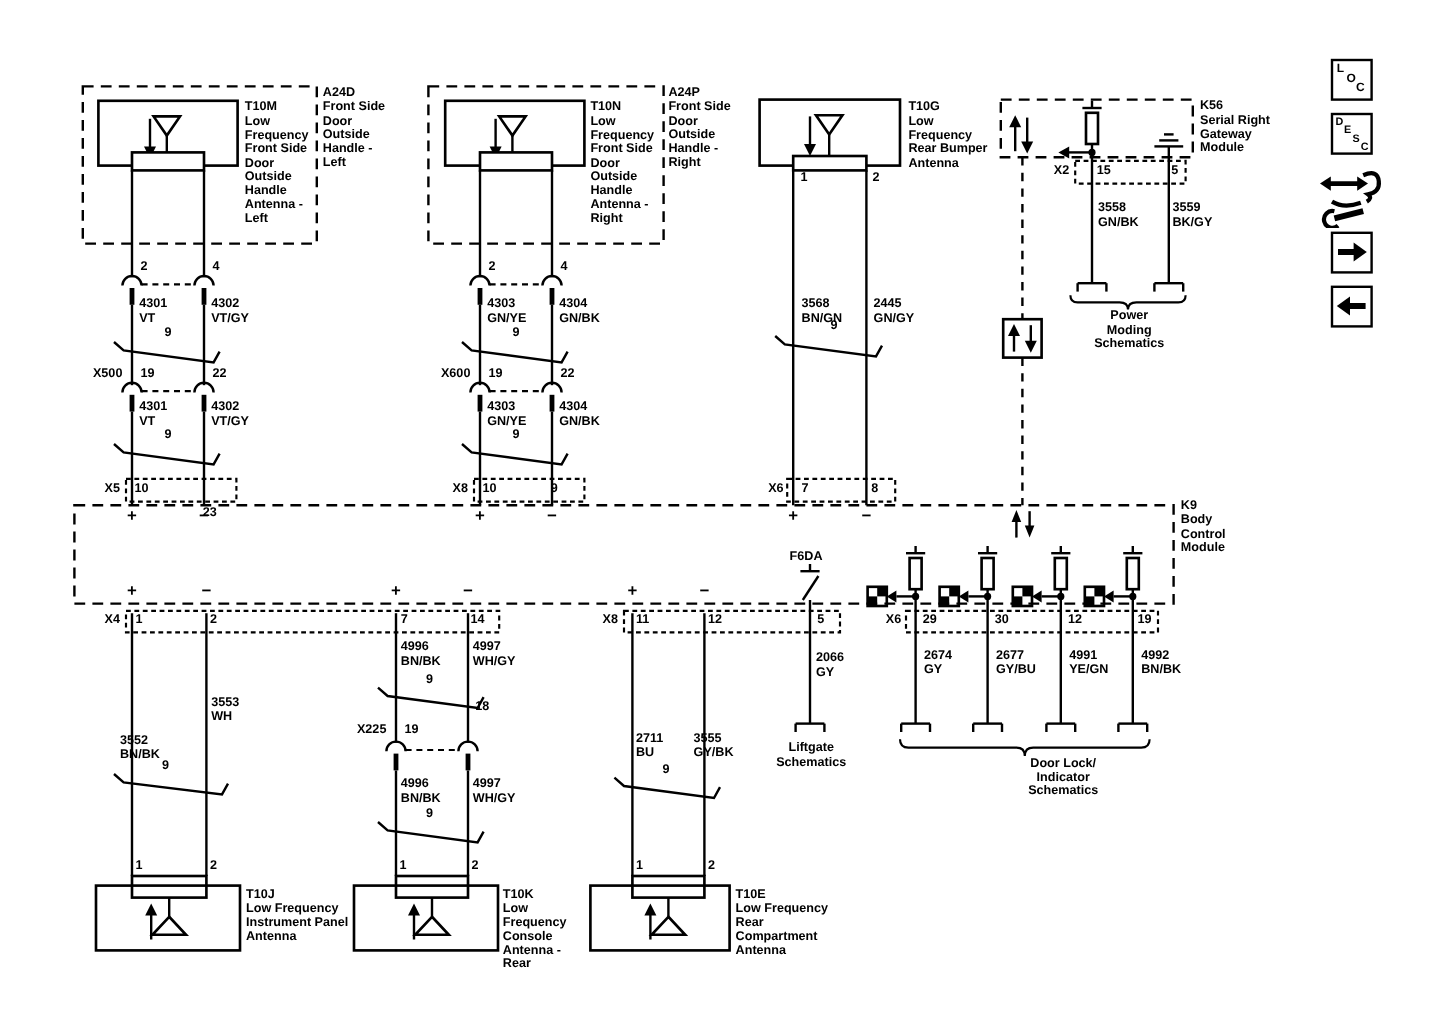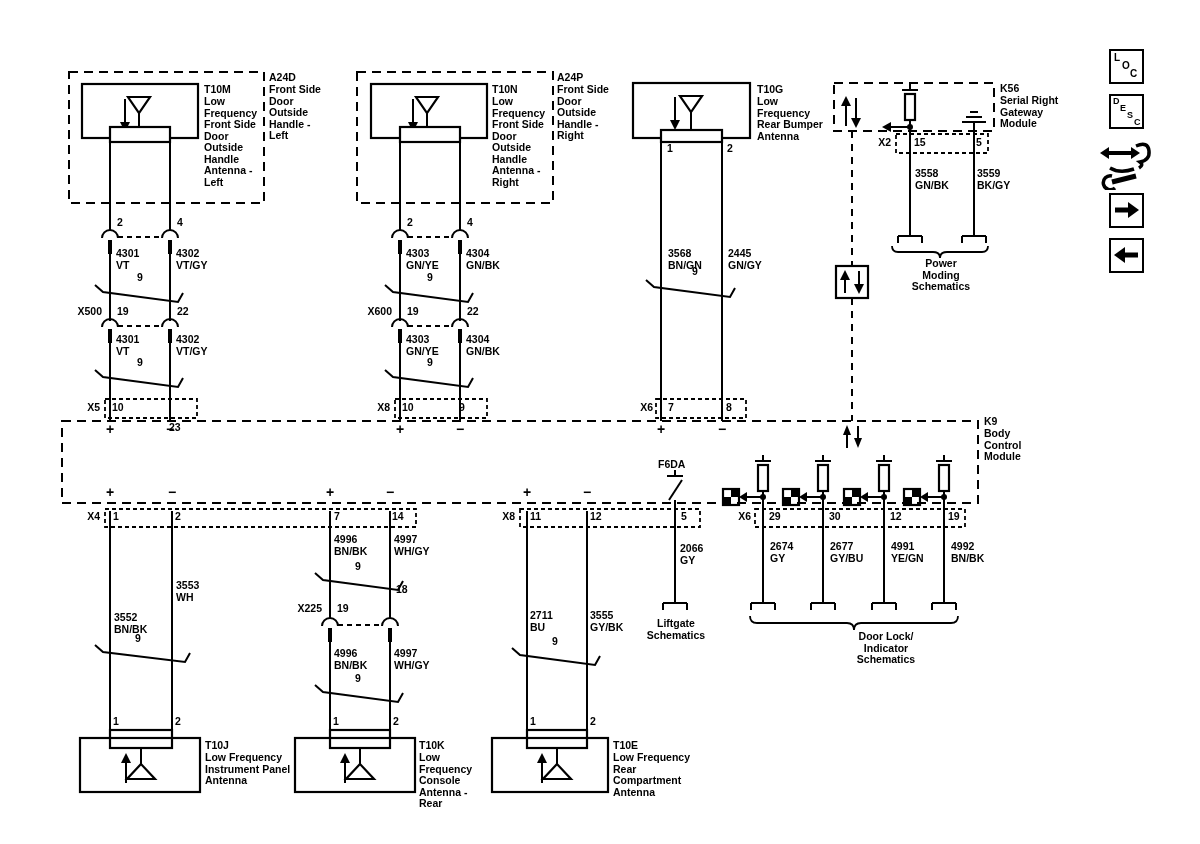--- a/index.html
+++ b/index.html
@@ -395,21 +395,21 @@
 <span class="t" style="left:984px;top:416px">K9</span>
 <span class="t" style="left:984px;top:428px">Body
 Control
 Module</span>
 
 <span class="t ctr pol" style="left:110px;top:486px">+</span>
 <span class="t ctr pol" style="left:172px;top:486px">−</span>
 <span class="t rgt" style="left:100px;top:511px">X4</span>
 <span class="t" style="left:113px;top:511px">1</span>
 <span class="t" style="left:175px;top:511px">2</span>
-<span class="t" style="left:114px;top:612px">3552
+<span class="t" style="left:100px;top:612px">3552
 BN/BK</span>
 <span class="t" style="left:176px;top:580px">3553
 WH</span>
 <span class="t ctr" style="left:138px;top:633px">9</span>
 <span class="t" style="left:113px;top:716px">1</span>
 <span class="t" style="left:175px;top:716px">2</span>
 <span class="t" style="left:205px;top:740px">T10J</span>
 <span class="t" style="left:205px;top:752px">Low Frequency
 Instrument Panel
 Antenna</span>
@@ -440,21 +440,21 @@
 Antenna -
 Rear</span>
 
 <span class="t ctr pol" style="left:527px;top:486px">+</span>
 <span class="t ctr pol" style="left:587px;top:486px">−</span>
 <span class="t rgt" style="left:515px;top:511px">X8</span>
 <span class="t" style="left:530px;top:511px">11</span>
 <span class="t" style="left:590px;top:511px">12</span>
 <span class="t" style="left:530px;top:610px">2711
 BU</span>
-<span class="t" style="left:590px;top:610px">3555
+<span class="t" style="left:578px;top:610px">3555
 GY/BK</span>
 <span class="t ctr" style="left:555px;top:636px">9</span>
 <span class="t" style="left:530px;top:716px">1</span>
 <span class="t" style="left:590px;top:716px">2</span>
 <span class="t" style="left:613px;top:740px">T10E</span>
 <span class="t" style="left:613px;top:752px">Low Frequency
 Rear
 Compartment
 Antenna</span>
 

